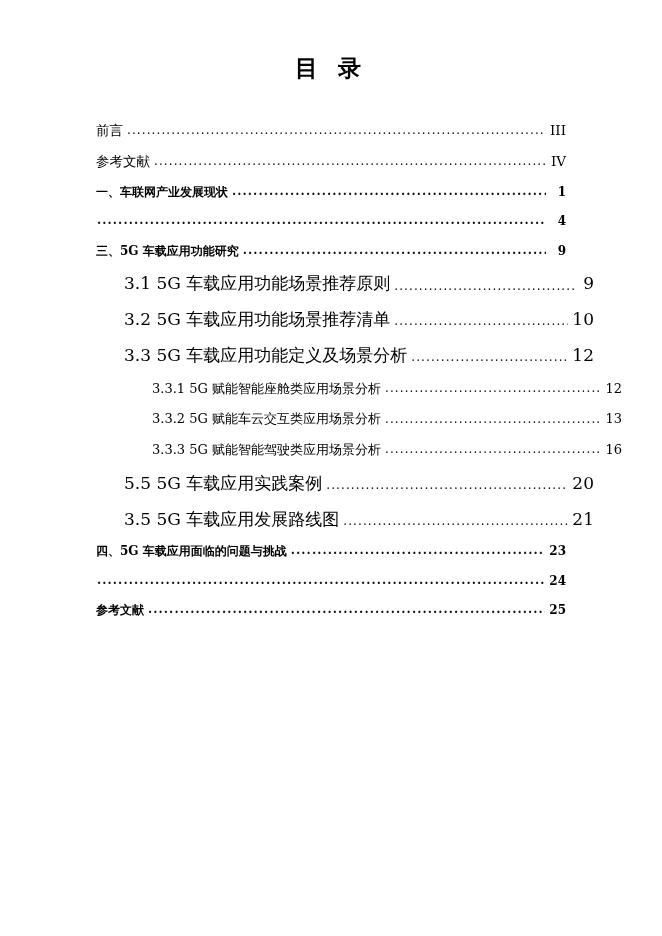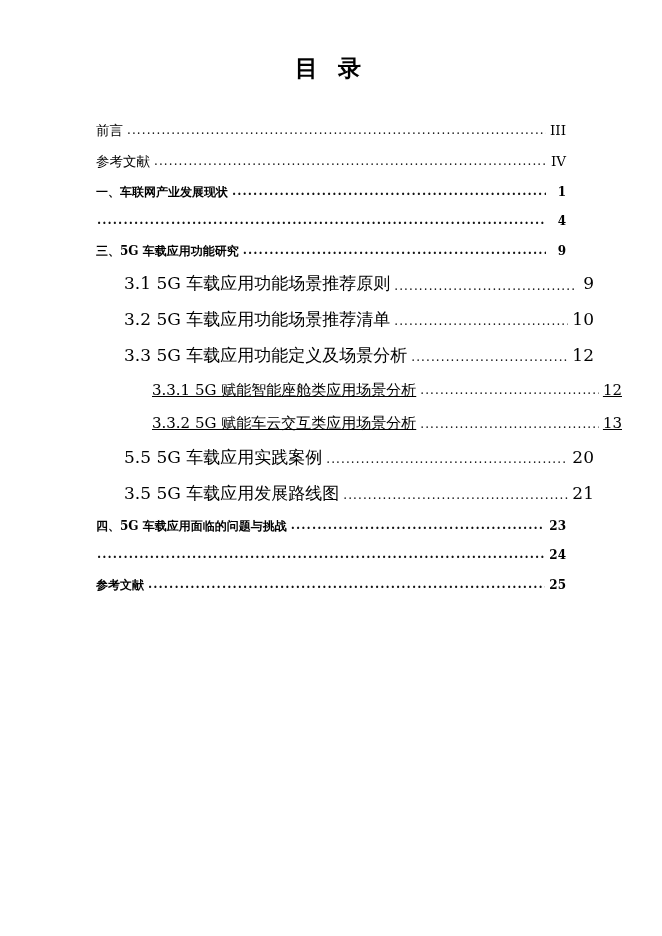--- a/index.html
+++ b/index.html
@@ -78,23 +78,22 @@
   }
   .lvl-1 {
     font-weight: bold;
     font-size: 12px;
   }
   .lvl-2 {
     font-size: 17px;
     padding-left: 28px;
   }
   .lvl-3 {
-    font-size: 15px;
+    font-size: 13px;
     padding-left: 56px;
-    text-decoration: underline;
   }
 </style>
 </head>
 <body>
 
 <div class="page">
 
   <div class="toc-title">目 录</div>
 
   <div class="toc-list" id="toc-list">
@@ -140,20 +139,25 @@
       <div class="toc-entry lvl-3">
         <span class="label">3.3.1 5G 赋能智能座舱类应用场景分析</span>
         <span class="dots"></span>
         <span class="page-no">12</span>
       </div>
       <div class="toc-entry lvl-3">
         <span class="label">3.3.2 5G 赋能车云交互类应用场景分析</span>
         <span class="dots"></span>
         <span class="page-no">13</span>
       </div>
+      <div class="toc-entry lvl-3">
+        <span class="label">3.3.3 5G 赋能智能驾驶类应用场景分析</span>
+        <span class="dots"></span>
+        <span class="page-no">16</span>
+      </div>
       <div class="toc-entry lvl-2">
         <span class="label">5.5 5G 车载应用实践案例</span>
         <span class="dots"></span>
         <span class="page-no">20</span>
       </div>
       <div class="toc-entry lvl-2">
         <span class="label">3.5 5G 车载应用发展路线图</span>
         <span class="dots"></span>
         <span class="page-no">21</span>
       </div>

